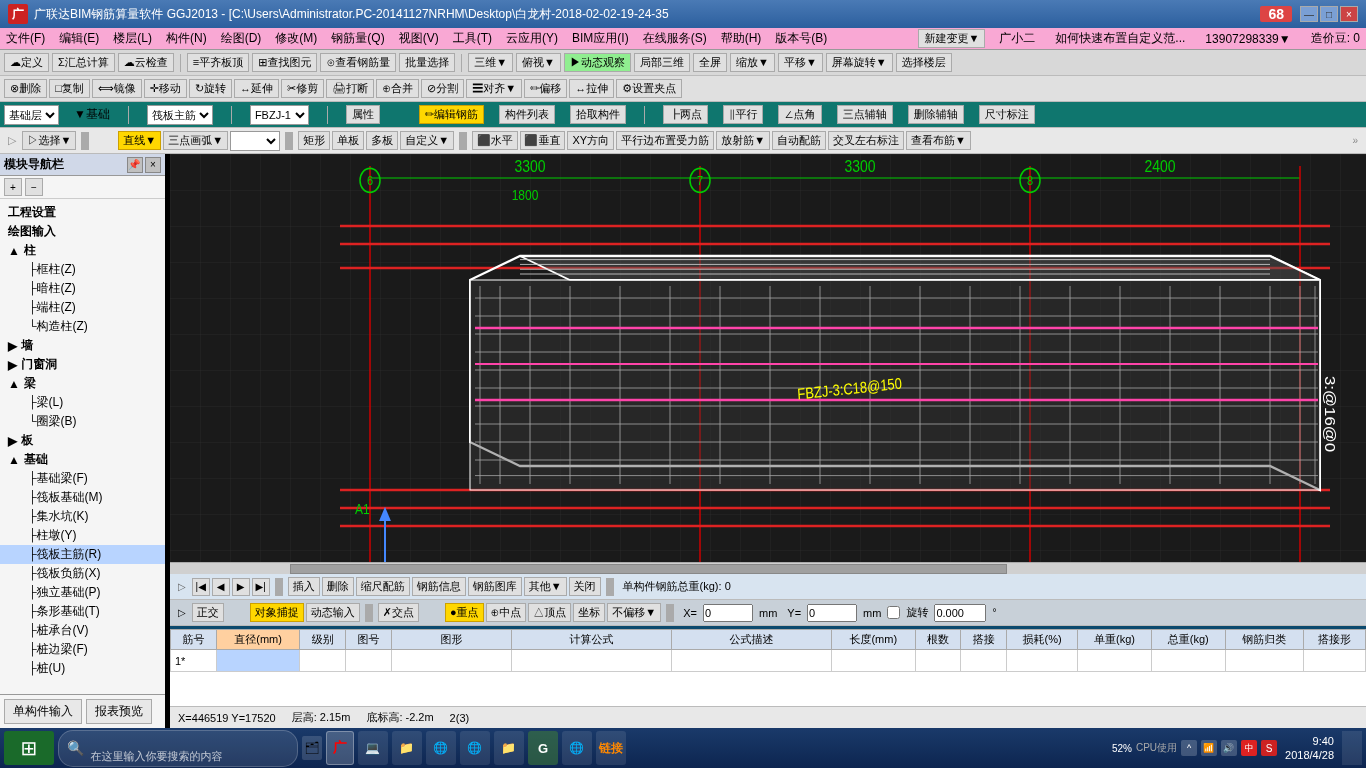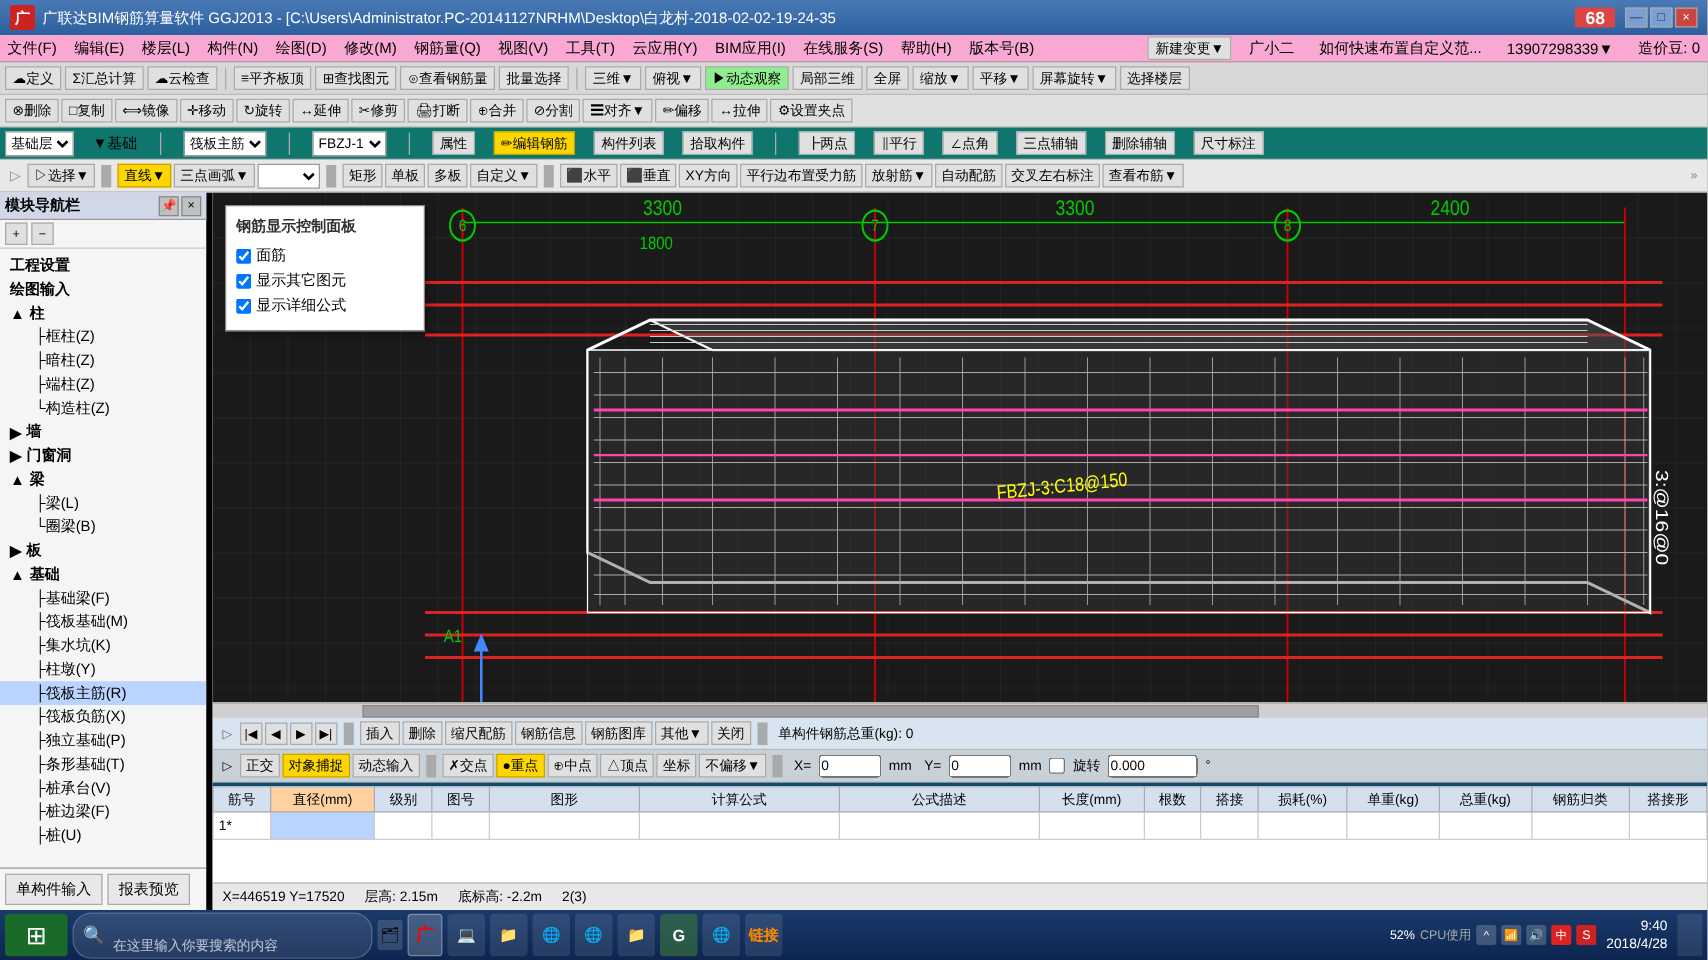--- a/index.html
+++ b/index.html
@@ -81,21 +81,21 @@
     #work-area { display: flex; flex: 1; overflow: hidden; }
     #right-area { flex: 1; display: flex; flex-direction: column; overflow: hidden; }
     #canvas-region { flex: 1; position: relative; overflow: hidden; }
 
     
     #lp-icons { display: flex; align-items: center; gap: 3px; padding: 2px 4px; border-bottom: 1px solid #ccc; }
     .lp-icon { width: 18px; height: 18px; background: #e0e0e0; border: 1px solid #aaa; cursor: pointer; display: flex; align-items: center; justify-content: center; font-size: 10px; }
 
     
     .btn-green { background: #90ee90 !important; }
-    .btn-active { background: #ffd700 !important; border: 1px solid #cca000 !important; }
+    .btn-active { background: #ffd700 !important; border: 1px solid #cca000 !important; margin-left: 24px; }
 
     
     select.small-select { height: 20px; font-size: 11px; border: 1px solid #999; background: white; }
   </style>
 </head>
 <body>
 
 <div id="main-wrapper">
 
   <div id="titlebar">
@@ -379,35 +379,20 @@
               <path d="M0,0 L6,3 L0,6 Z" fill="#4488ff"></path>
             </marker>
             <marker id="arrowred" markerWidth="6" markerHeight="6" refX="3" refY="3" orient="auto">
               <path d="M0,0 L6,3 L0,6 Z" fill="#ff4444"></path>
             </marker>
           </defs>
 
           <text x="185" y="300" fill="#00cc00" font-size="12">A1</text>
         </svg>
 
-        <div id="rebar-panel">
-          <div id="rebar-panel-title">钢筋显示控制面板</div>
-          <div class="rebar-check">
-            <input type="checkbox" checked="" style="">
-            <span>面筋</span>
-          </div>
-          <div class="rebar-check">
-            <input type="checkbox" checked="" style="">
-            <span>显示其它图元</span>
-          </div>
-          <div class="rebar-check">
-            <input type="checkbox" checked="" style="">
-            <span>显示详细公式</span>
-          </div>
-        </div>
       </div>
 
       <div id="hscroll">
         <div id="hscroll-thumb"></div>
       </div>
 
       <div class="toolbar-row" style="background:#d8e4f0;height:26px;">
         <span style="font-size:10px;color:#666;">▷</span>
         <div class="nav-btn">|◀</div>
         <div class="nav-btn">◀</div>
@@ -439,21 +424,21 @@
         <button class="toolbar-btn">不偏移▼</button>
         <span class="toolbar-sep"></span>
         <span>X=</span>
         <input type="text" value="0" style="width: 50px; height: 18px; font-size: 11px;">
         <span>mm</span>
         <span>Y=</span>
         <input type="text" value="0" style="width: 50px; height: 18px; font-size: 11px;">
         <span>mm</span>
         <input type="checkbox" style="">
         <span>旋转</span>
-        <input type="text" value="0.000" style="width: 72px; height: 18px; font-size: 11px;">
+        <input type="text" value="0.000" style="width: 52px; height: 18px; font-size: 11px;">
         <span style="font-size:10px;">°</span>
       </div>
 
       <div id="table-area" style="height:80px;">
         <table id="rebar-table">
           <thead>
             <tr>
               <th>筋号</th>
               <th style="background:#ffd0a0;">直径(mm)</th>
               <th>级别</th>

